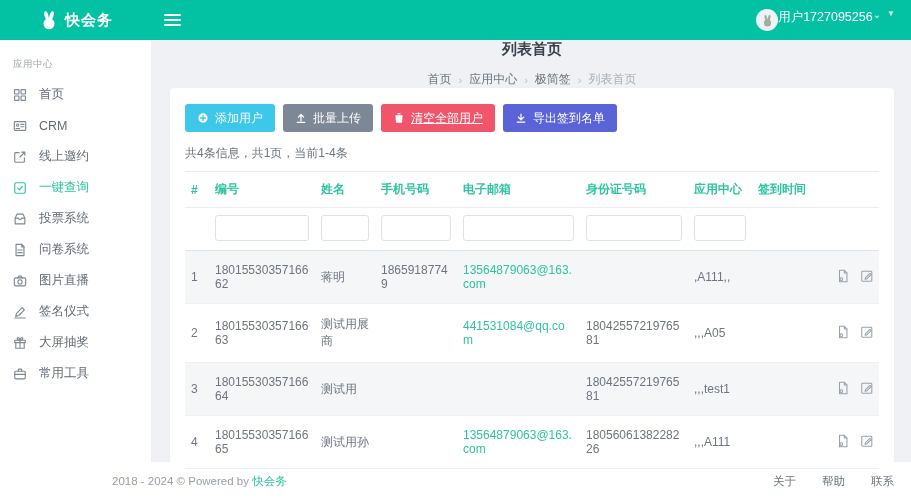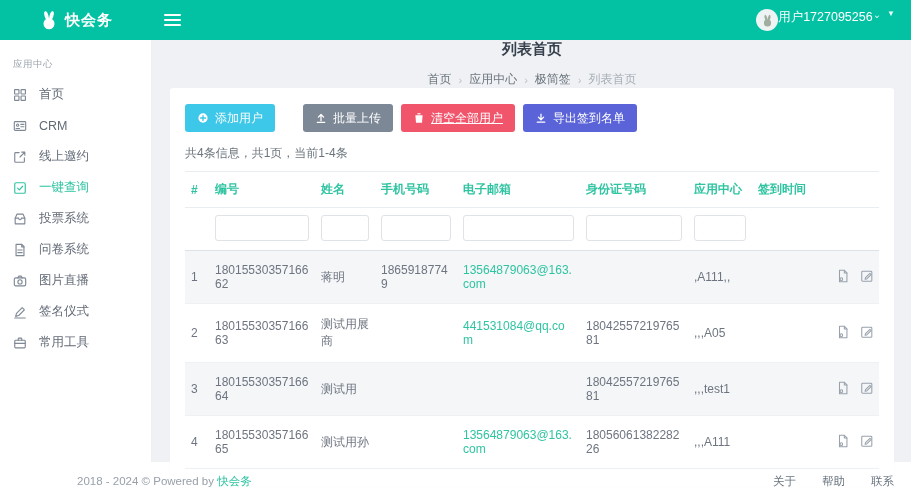--- a/index.html
+++ b/index.html
@@ -49,21 +49,21 @@
   thead th { text-align:left; color:var(--accent); font-weight:bold; padding:9px 6px; border-bottom:1px solid #e9edef; }
   .filter-row td { padding:7px 6px 9px; border-bottom:1px solid #dde2e6; }
   .filter-row input { height:26px; border:1px solid #dfe3e7; border-radius:3px; width:100%; font-family:inherit; font-size:12px; padding:0 6px; color:#6e7580; background:#fff; }
   tbody td { padding:12px 6px; color:#6e7580; border-bottom:1px solid #eef1f3; vertical-align:middle; word-wrap:break-word; }
   tbody tr:nth-child(odd) { background:#f4f6f8; }
   .email-link { color:var(--accent); cursor:pointer; }
   .actions-cell { text-align:right; white-space:nowrap; }
   .row-icon { display:inline-flex; width:14px; height:14px; color:#98a1ab; cursor:pointer; margin-left:10px; }
   .row-icon svg { width:14px; height:14px; fill:none; stroke:currentColor; stroke-width:1.2; stroke-linecap:round; stroke-linejoin:round; }
   
-  .footer { height:38px; background:#fff; display:flex; align-items:center; justify-content:space-between; padding-left:77px; padding-right:17px; color:#98a0a9; font-size:11.5px; }
+  .footer { height:38px; background:#fff; display:flex; align-items:center; justify-content:space-between; padding-left:112px; padding-right:17px; color:#98a0a9; font-size:11.5px; }
   .footer .brand-link { color:var(--accent); cursor:pointer; }
   .footer-links { display:flex; gap:26px; }
   .footer-links span { color:#6b7580; cursor:pointer; }
 </style>
 </head>
 <body>
 
 <div class="header">
   <div class="brand">
     <svg viewBox="0 0 24 24">
@@ -169,20 +169,30 @@
             <svg viewBox="0 0 16 16">
               <path d="M3 13l1-3.5 6.5-6.5 2.5 2.5L6.5 12 3 13z"></path>
               <path d="M2 14.8h12"></path>
             </svg>
           </span>
           <span>签名仪式</span>
         </div>
         <div class="side-item">
           <span class="icn">
             <svg viewBox="0 0 16 16">
+              <rect x="2" y="4.8" width="12" height="2.8"></rect>
+              <path d="M3.2 7.6V14h9.6V7.6M8 4.8V14"></path>
+              <path d="M8 4.8C6.2 4.8 4.8 3.8 4.8 2.8c0-.8.9-1.2 1.6-.9C7.4 2.3 8 3.6 8 4.8c0-1.2.6-2.5 1.6-2.9.7-.3 1.6.1 1.6.9 0 1-1.4 2-3.2 2z"></path>
+            </svg>
+          </span>
+          <span>大屏抽奖</span>
+        </div>
+        <div class="side-item">
+          <span class="icn">
+            <svg viewBox="0 0 16 16">
               <rect x="2" y="4.8" width="12" height="8.8" rx="1"></rect>
               <path d="M6 4.8V3.4a1 1 0 0 1 1-1h2a1 1 0 0 1 1 1v1.4M2 8.4h12"></path>
             </svg>
           </span>
           <span>常用工具</span>
         </div>
       </nav>
   </aside>
 
   <main class="main">
@@ -203,21 +213,21 @@
       <div class="toolbar" id="toolbar">
           <button class="btn" style="background: rgb(61, 199, 232);">
             <span style="display:inline-flex">
               <svg viewBox="0 0 16 16">
                 <circle cx="8" cy="8" r="6.2" fill="#fff"></circle>
                 <path d="M8 4.8v6.4M4.8 8h6.4" stroke="#3dc7e8" stroke-width="1.8" stroke-linecap="round"></path>
               </svg>
             </span>
             <span>添加用户</span>
           </button>
-          <button class="btn" style="background: rgb(125, 136, 150); margin-left: 20px;">
+          <button class="btn" style="background: rgb(125, 136, 150);">
             <span style="display:inline-flex">
               <svg viewBox="0 0 16 16">
                 <g fill="none" stroke="#fff" stroke-width="1.7" stroke-linecap="round" stroke-linejoin="round">
                   <path d="M8 11.5V3.5M4.5 6.8L8 3.3l3.5 3.5M3 13.8h10"></path>
                 </g>
               </svg>
             </span>
             <span>批量上传</span>
           </button>
           <button class="btn" style="background: rgb(241, 85, 108); text-decoration: underline;">

